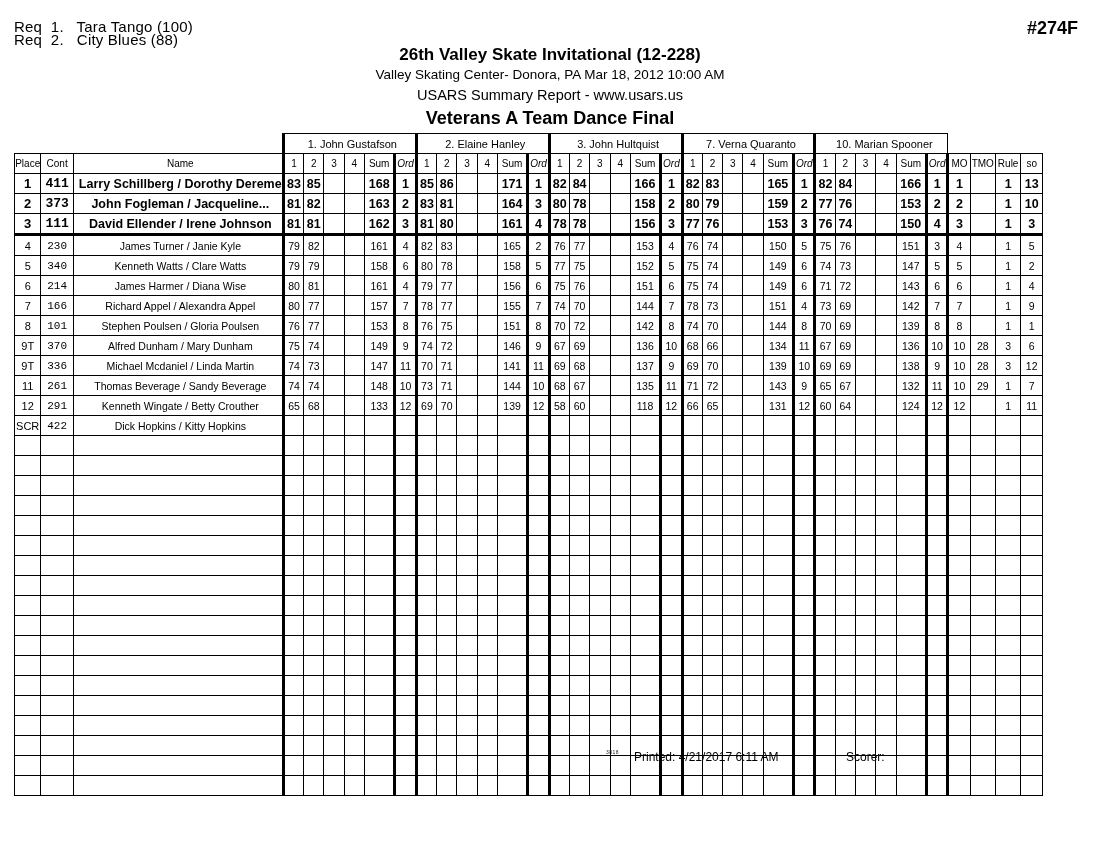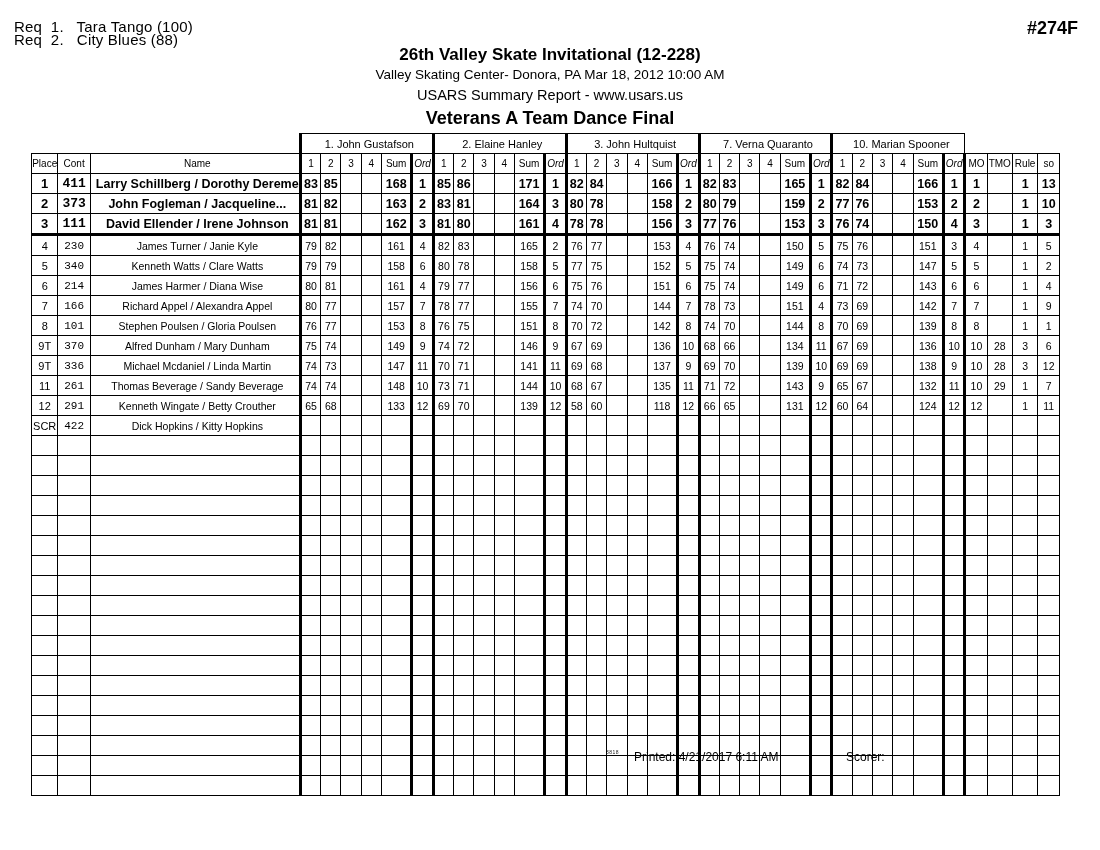--- a/index.html
+++ b/index.html
@@ -62,21 +62,20 @@
     font-size: 18px;
     font-weight: bold;
   }
 
   
   #sheet {
     position: absolute;
     left: 14px;
     top: 133px;
     width: 1029px;
-    margin-left: 17px;
   }
   table.grid {
     border-collapse: collapse;
     table-layout: fixed;
     width: 1029px;
     font-size: 10.5px;
   }
   table.grid td, table.grid th {
     border: 1px solid #000;
     padding: 0;

